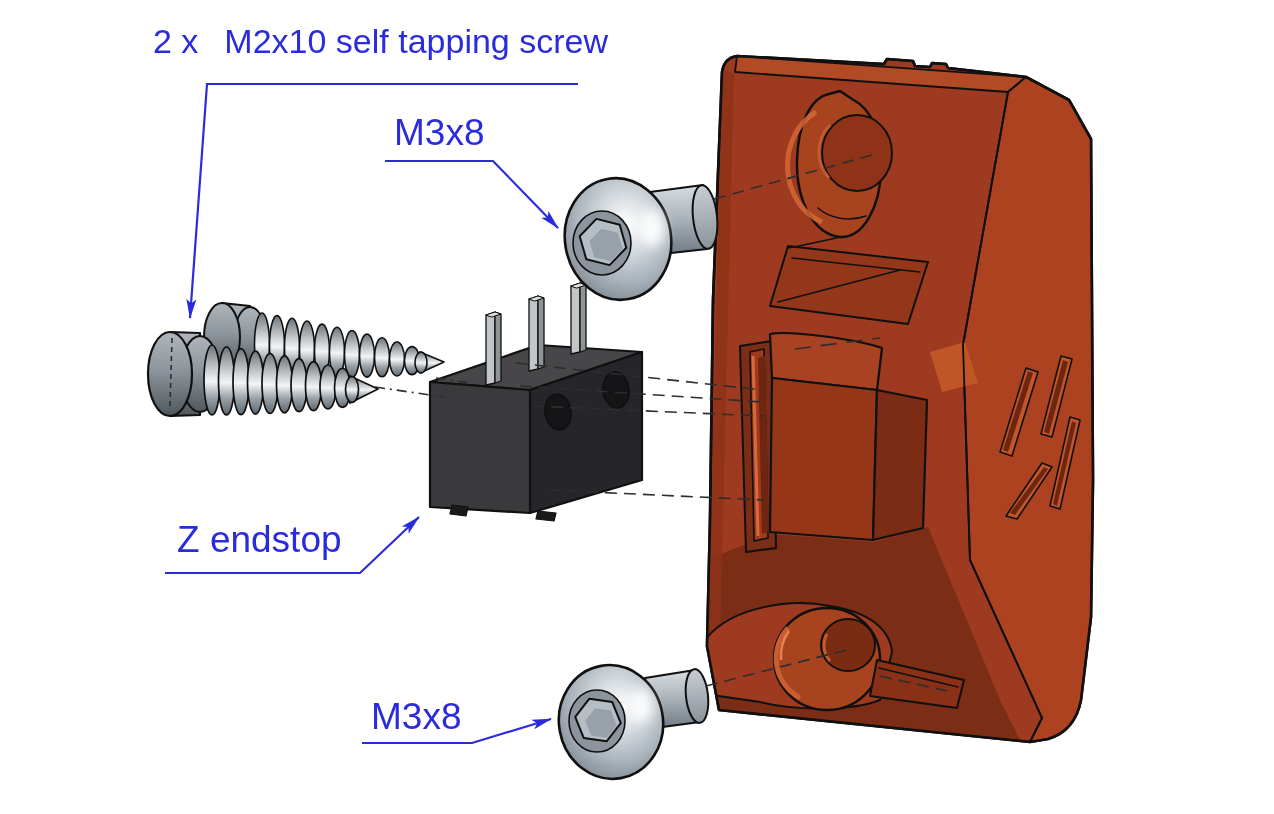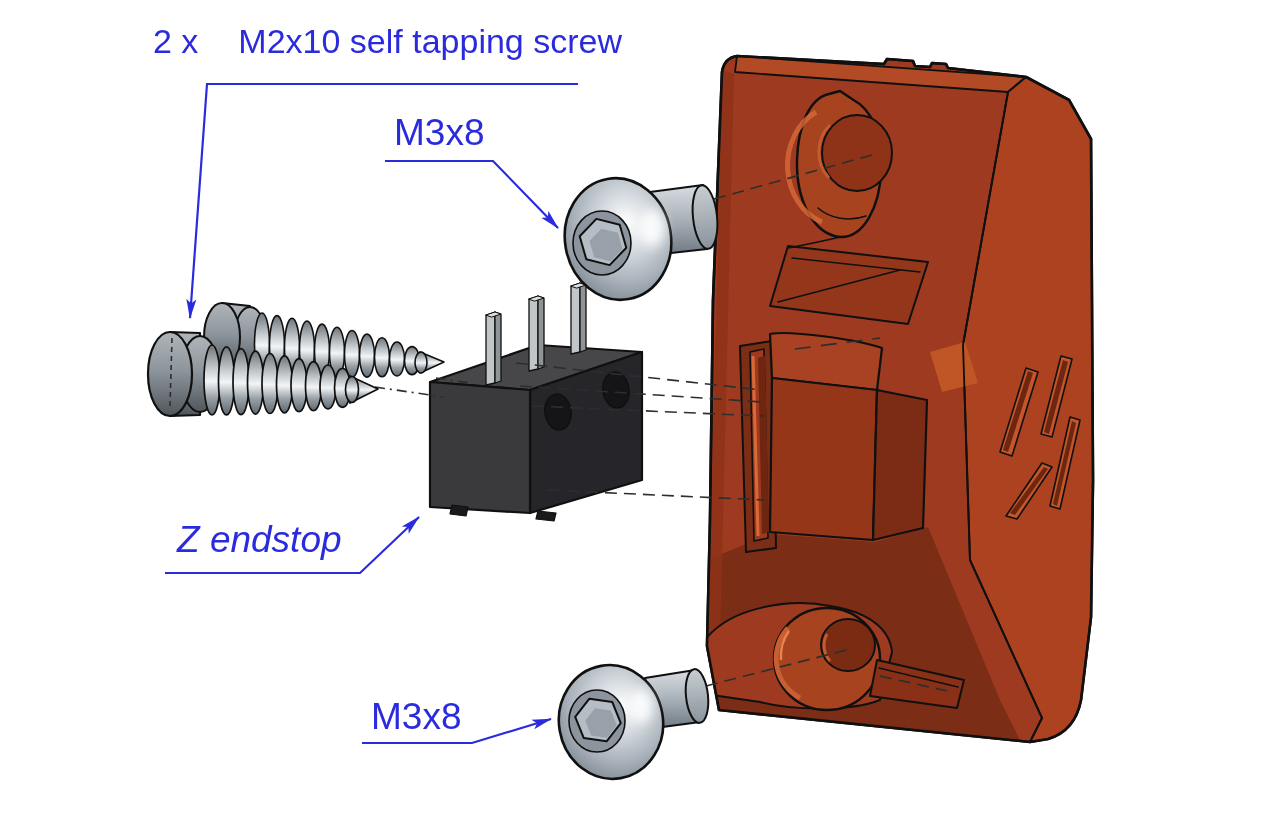--- a/index.html
+++ b/index.html
@@ -5,21 +5,21 @@
   :root{
     --label-blue:#2B2BDE; --outline:#101010; --dashed:#2E2E2E; --background:#FFFFFF;
     --part-face:#9E3A1F; --part-top:#B24A26; --part-right:#AC421F; --part-shadow:#7C2D15;
     --part-recess:#8E3318; --part-deep:#6E2611; --part-wall:#A8431F; --part-highlight:#D86A38;
     --endstop-front:#3A3A3D; --endstop-top:#47474A; --endstop-side:#26262A; --endstop-hole:#151517;
   }
   html,body{margin:0;padding:0;background:#e8e8e8;font-family:"Liberation Sans",sans-serif;}
   .stage{position:relative;width:1274px;height:814px;background:var(--background);overflow:hidden;margin:0 auto;}
   .stage svg{position:absolute;left:0;top:0;}
   .callout{position:absolute;color:var(--label-blue);white-space:nowrap;line-height:1.05;}
-  .callout .qty{margin-right:40px;}
+  .callout .qty{margin-right:26px;}
   .co-main{font-size:34px;}
   .co-sub{font-size:37px;}
   
   .f-face{fill:var(--part-face);} .f-top{fill:var(--part-top);} .f-right{fill:var(--part-right);}
   .f-shadow{fill:var(--part-shadow);} .f-recess{fill:var(--part-recess);} .f-deep{fill:var(--part-deep);}
   .f-wall{fill:var(--part-wall);}
   .es-front{fill:var(--endstop-front);} .es-top{fill:var(--endstop-top);} .es-side{fill:var(--endstop-side);}
   .es-hole{fill:var(--endstop-hole);}
   .ol{stroke:var(--outline);stroke-linejoin:round;stroke-linecap:round;}
   .dash{stroke:var(--dashed);stroke-width:1.6;fill:none;}
@@ -244,19 +244,19 @@
     <polyline class="leader" points="362,743 472,743 551,719" marker-end="url(#arrow)"></polyline>
   </g>
 </svg>
 
   <div class="callout co-main" style="left:153px;top:24px;">
     <span class="qty">2 x</span><span>M2x10 self tapping screw</span>
   </div>
   <div class="callout co-sub" style="left:394px;top:114px;">
     <span>M3x8</span>
   </div>
-  <div class="callout co-sub" style="left:177px;top:521px;font-style:italic;">
+  <div class="callout co-sub" style="left:177px;top:521px;">
     <span>Z endstop</span>
   </div>
   <div class="callout co-sub" style="left:371px;top:698px;">
     <span>M3x8</span>
   </div>
 </div>
 
 </body></html>

